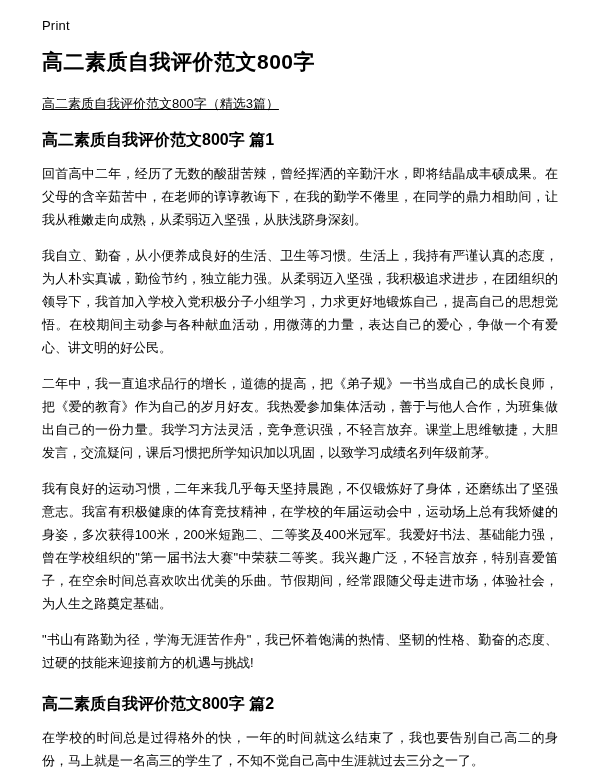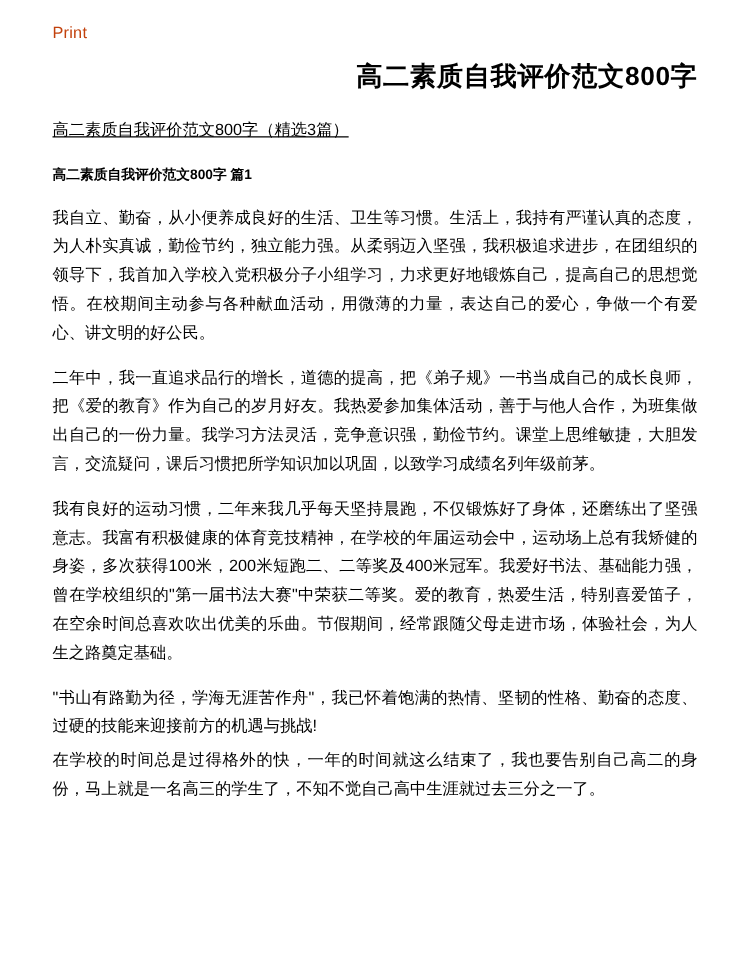--- a/index.html
+++ b/index.html
@@ -17,40 +17,40 @@
   .page {
     width: 600px;
     height: 776px;
     box-sizing: border-box;
     padding: 18px 42px 0 42px;
     position: relative;
   }
   .print-label {
     font-size: 13px;
     line-height: 16px;
-    color: #c2410c;
+    color: #000000;
     margin: 0 0 14px 0;
     letter-spacing: 0.2px;
   }
   .doc-title {
     font-size: 21px;
     font-weight: bold;
-    text-align: right;
+    text-align: left;
     line-height: 28px;
     margin: 6px 0 18px 0;
     letter-spacing: 0.5px;
   }
   .subtitle {
     font-size: 13px;
     line-height: 20px;
     margin: 0 0 16px 0;
     text-decoration: underline;
   }
   .section-heading {
-    font-size: 11px;
+    font-size: 16px;
     font-weight: bold;
     line-height: 20px;
     margin: 16px 0 12px 0;
   }
   .para {
     font-size: 13px;
     line-height: 23px;
     margin: 0 0 13px 0;
     text-align: justify;
     text-justify: inter-ideograph;
@@ -69,25 +69,27 @@
 <div class="page">
 
   <div class="print-label">Print</div>
 
   <h1 class="doc-title">高二素质自我评价范文800字</h1>
 
   <p class="subtitle">高二素质自我评价范文800字（精选3篇）</p>
 
   <div class="block">
     <h2 class="section-heading">高二素质自我评价范文800字 篇1</h2>
+    <p class="para">回首高中二年，经历了无数的酸甜苦辣，曾经挥洒的辛勤汗水，即将结晶成丰硕成果。在父母的含辛茹苦中，在老师的谆谆教诲下，在我的勤学不倦里，在同学的鼎力相助间，让我从稚嫩走向成熟，从柔弱迈入坚强，从肤浅跻身深刻。</p>
     <p class="para">我自立、勤奋，从小便养成良好的生活、卫生等习惯。生活上，我持有严谨认真的态度，为人朴实真诚，勤俭节约，独立能力强。从柔弱迈入坚强，我积极追求进步，在团组织的领导下，我首加入学校入党积极分子小组学习，力求更好地锻炼自己，提高自己的思想觉悟。在校期间主动参与各种献血活动，用微薄的力量，表达自己的爱心，争做一个有爱心、讲文明的好公民。</p>
-    <p class="para">二年中，我一直追求品行的增长，道德的提高，把《弟子规》一书当成自己的成长良师，把《爱的教育》作为自己的岁月好友。我热爱参加集体活动，善于与他人合作，为班集做出自己的一份力量。我学习方法灵活，竞争意识强，勤俭节约。课堂上思维敏捷，大胆发言，交流疑问，课后习惯把所学知识加以巩固，以致学习成绩名列年级前茅。</p>
-    <p class="para">我有良好的运动习惯，二年来我几乎每天坚持晨跑，不仅锻炼好了身体，还磨练出了坚强意志。我富有积极健康的体育竞技精神，在学校的年届运动会中，运动场上总有我矫健的身姿，多次获得100米，200米短跑二、二等奖及400米冠军。我爱好书法、基础能力强，曾在学校组织的"第一届书法大赛"中荣获二等奖。爱的教育，热爱生活，特别喜爱笛子，在空余时间总喜欢吹出优美的乐曲。节假期间，经常跟随父母走进市场，体验社会，为人生之路奠定基础。</p>
+    <p class="para">二年中，我一直追求品行的增长，道德的提高，把《弟子规》一书当成自己的成长良师，把《爱的教育》作为自己的岁月好友。我热爱参加集体活动，善于与他人合作，为班集做出自己的一份力量。我学习方法灵活，竞争意识强，不轻言放弃。课堂上思维敏捷，大胆发言，交流疑问，课后习惯把所学知识加以巩固，以致学习成绩名列年级前茅。</p>
+    <p class="para">我有良好的运动习惯，二年来我几乎每天坚持晨跑，不仅锻炼好了身体，还磨练出了坚强意志。我富有积极健康的体育竞技精神，在学校的年届运动会中，运动场上总有我矫健的身姿，多次获得100米，200米短跑二、二等奖及400米冠军。我爱好书法、基础能力强，曾在学校组织的"第一届书法大赛"中荣获二等奖。我兴趣广泛，不轻言放弃，特别喜爱笛子，在空余时间总喜欢吹出优美的乐曲。节假期间，经常跟随父母走进市场，体验社会，为人生之路奠定基础。</p>
     <p class="para">"书山有路勤为径，学海无涯苦作舟"，我已怀着饱满的热情、坚韧的性格、勤奋的态度、过硬的技能来迎接前方的机遇与挑战!</p>
   </div>
 
   <div class="spacer-sm"></div>
 
   <div class="block">
+    <h2 class="section-heading">高二素质自我评价范文800字 篇2</h2>
     <p class="para">在学校的时间总是过得格外的快，一年的时间就这么结束了，我也要告别自己高二的身份，马上就是一名高三的学生了，不知不觉自己高中生涯就过去三分之一了。</p>
   </div>
 
 </div>
 
 </body></html>

